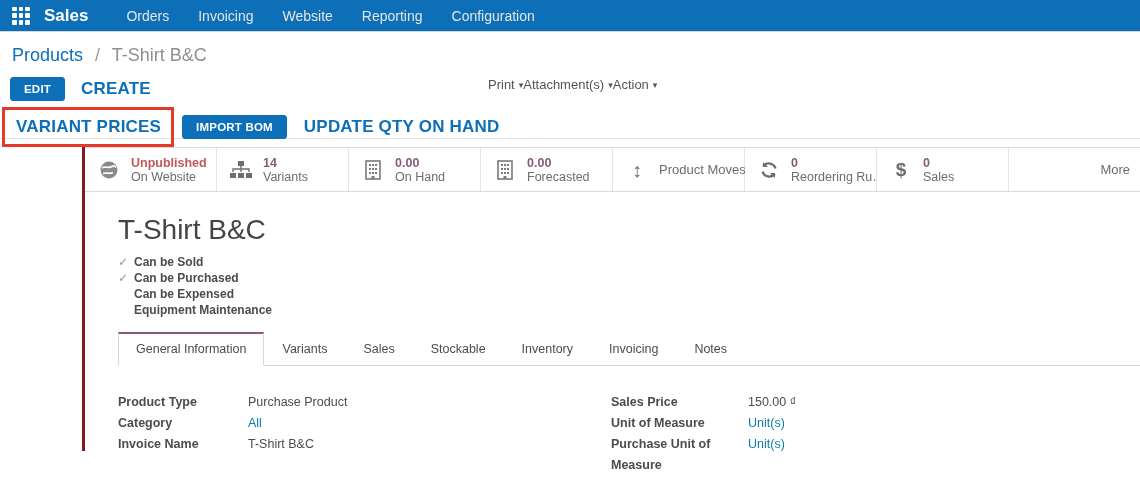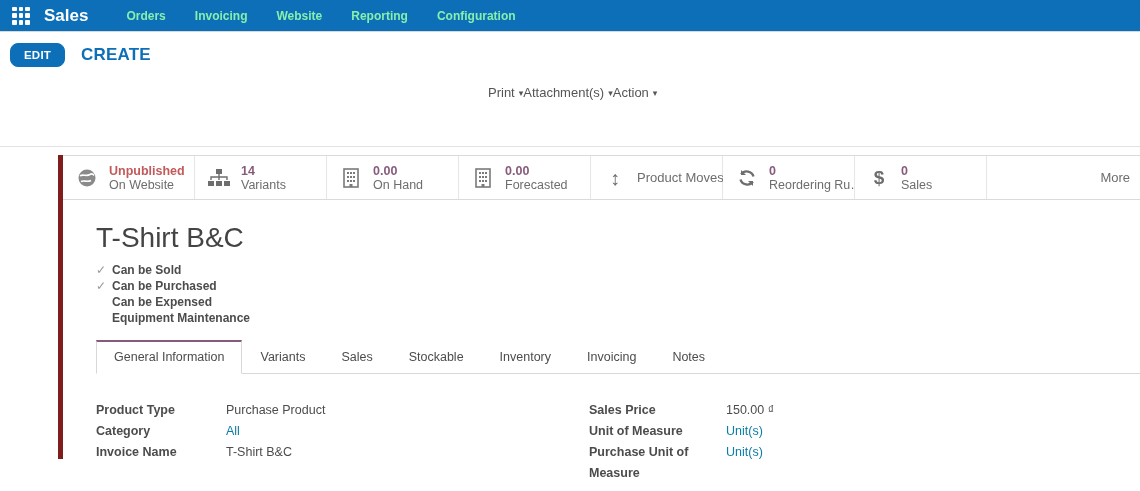--- a/index.html
+++ b/index.html
@@ -9,45 +9,45 @@
     background:#fff; color:#4c4c4c; position:relative; font-size:13px;
   }
   
   .navbar { height:32px; background:var(--primary,#0d6fb8); display:flex; align-items:center;
     padding:0 8px; border-bottom:1px solid #d8d8d8; }
   .apps-icon { width:18px; height:18px; display:grid; grid-template-columns:repeat(3,1fr);
     gap:2px; margin:0 14px 0 4px; cursor:pointer; }
   .apps-icon span { background:#fff; border-radius:1px; }
   .brand { color:#fff; font-size:17px; font-weight:bold; margin-right:38px; cursor:pointer; }
   .menus { display:flex; gap:29px; }
-  .menus a { color:#86efac; font-size:12px; font-weight:700; text-decoration:none; cursor:pointer; }
+  .menus a { color:#e5e5e5; font-size:14px; font-weight:400; text-decoration:none; cursor:pointer; }
   
   .control-panel { position:relative; height:107px; border-bottom:1px solid #e2e2e2; background:#fff; }
   .breadcrumb { padding:13px 0 0 12px; font-size:18px; }
   .bc-link { color:var(--primary,#0d6fb8); text-decoration:none; cursor:pointer; }
   .bc-sep { color:#999; margin:0 7px; }
   .bc-current { color:#8f8f8f; }
   .row1 { margin:8px 0 0 10px; display:flex; align-items:center; }
   .btn-primary { background:var(--primary,#0d6fb8); color:#fff; border:1px solid var(--primary,#0d6fb8);
-    border-radius:8px; font-size:11.5px; font-weight:bold; padding:5px 13px; letter-spacing:.2px;
+    border-radius:3px; font-size:11.5px; font-weight:bold; padding:5px 13px; letter-spacing:.2px;
     font-family:"Liberation Sans",sans-serif; cursor:pointer; }
   .btn-link { background:none; border:none; color:var(--primary,#0d6fb8); font-size:17px;
     font-weight:bold; padding:5px 2px; font-family:"Liberation Sans",sans-serif; cursor:pointer; letter-spacing:.2px; }
   .row1 .btn-link { margin-left:14px; }
   .dropdown-group { position:absolute; left:488px; top:45px; display:flex; 
     font-size:13px; color:#555; }
   .dd { cursor:pointer; display:flex; align-items:center; }
   .caret { font-size:9px; margin-left:4px; color:#555; }
   .row2 { margin-top:3px; display:flex; align-items:center; }
   .highlight-box { border:3px solid var(--annotation,#e7382e); padding:2px 8px 2px 9px;
     margin-left:2px; display:inline-flex; align-items:center; }
   .row2 .btn-primary { margin-left:8px; }
   .row2 .update { margin-left:15px; }
   
-  .sheet { margin:8px 0 0 58px; border-left:5px solid #7f1d1d; height:304px; background:#fff; }
+  .sheet { margin:8px 0 0 82px; border-left:3px solid #7f1d1d; height:304px; background:#fff; }
   .statbar { display:flex; border-top:1px solid #dadada; border-bottom:1px solid #dadada; height:45px; }
   .stat { width:132px; border-right:1px solid #e6e6e6; display:flex; align-items:center;
     padding-left:12px; gap:10px; cursor:pointer; background:#fff; }
   .stat-more { flex:1; display:flex; align-items:center; justify-content:flex-end;
     padding-right:10px; color:#6d6d6d; font-size:13px; cursor:pointer; }
   .sicon { color:#7a7a7a; display:flex; align-items:center; justify-content:center; width:24px; flex-shrink:0; }
   .glyph { font-size:20px; color:#6e6e6e; line-height:20px; }
   .glyph.dollar { font-size:19px; font-weight:bold; }
   .stxt { display:flex; flex-direction:column; line-height:14px; }
   .sval { font-size:12.5px; font-weight:bold; color:var(--stat-purple,#875a7b); }
@@ -94,20 +94,25 @@
   <nav class="menus">
     <a>Orders</a>
     <a>Invoicing</a>
     <a>Website</a>
     <a>Reporting</a>
     <a>Configuration</a>
   </nav>
 </div>
 
 <div class="control-panel">
+  <div class="breadcrumb">
+    <a class="bc-link">Products</a>
+    <span class="bc-sep">/</span>
+    <span class="bc-current">T-Shirt B&amp;C</span>
+  </div>
 
   <div class="row1">
     <button class="btn-primary">EDIT</button>
     <button class="btn-link">CREATE</button>
   </div>
 
   <div class="dropdown-group">
     <span class="dd">
       <span>Print</span>
       <span class="caret">▾</span>
@@ -115,20 +120,27 @@
     <span class="dd">
       <span>Attachment(s)</span>
       <span class="caret">▾</span>
     </span>
     <span class="dd">
       <span>Action</span>
       <span class="caret">▾</span>
     </span>
   </div>
 
+  <div class="row2">
+    <span class="highlight-box">
+      <button class="btn-link">VARIANT PRICES</button>
+    </span>
+    <button class="btn-primary">IMPORT BOM</button>
+    <button class="btn-link update">UPDATE QTY ON HAND</button>
+  </div>
 </div>
 
 <div class="sheet">
 
   <div class="statbar">
     <div class="stat">
       <span class="sicon">
         <svg width="20" height="20" viewBox="0 0 20 20">
             <circle cx="10" cy="10" r="8.5" fill="#8a8a8a"></circle>
             <path d="M3 8 C6 5.5 9 9 13 6.5 C15 5.2 16 6 17 7.5" stroke="#fff" stroke-width="1.6" fill="none"></path>

